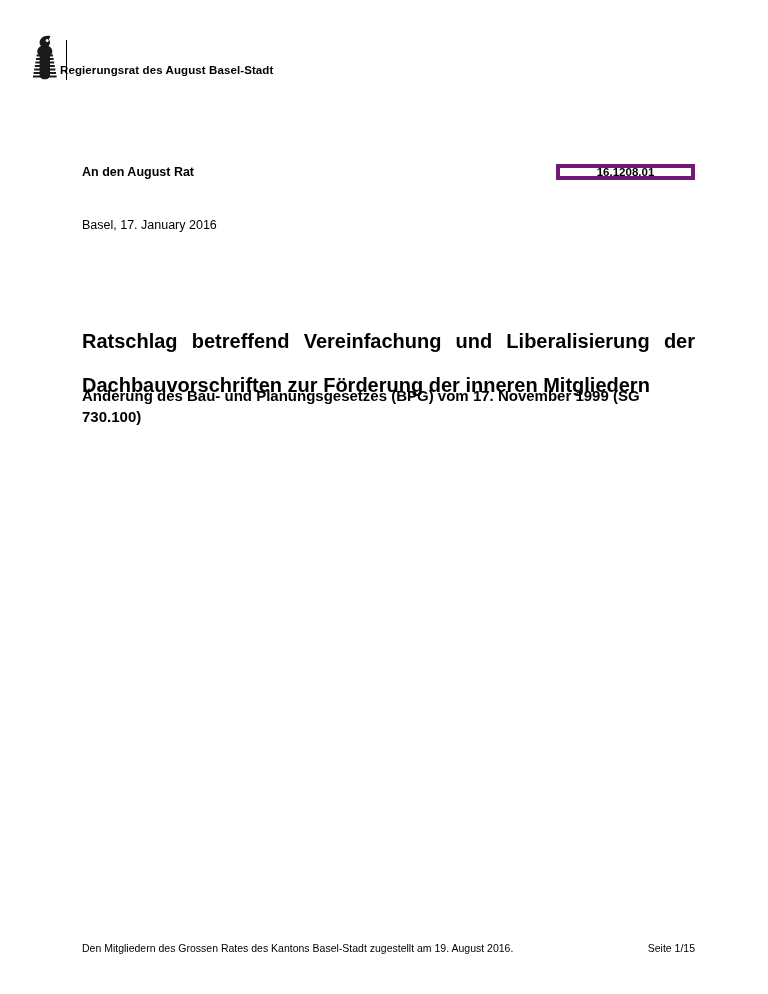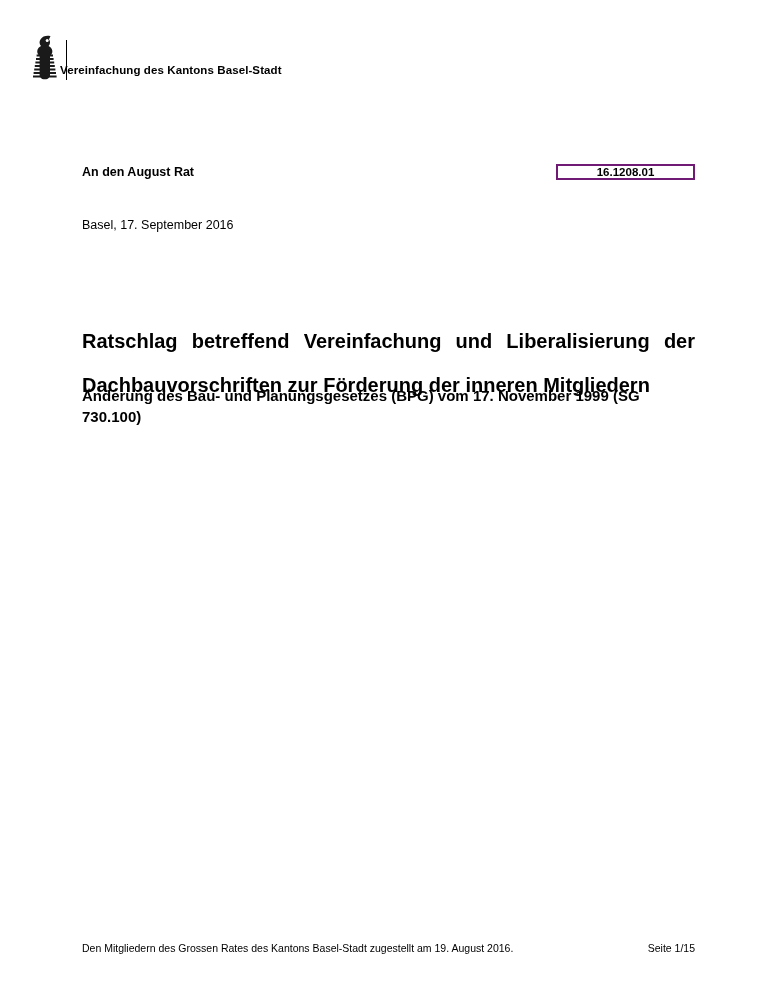--- a/index.html
+++ b/index.html
@@ -61,21 +61,21 @@
     top: 165px;
     font-size: 12.5px;
     font-weight: bold;
   }
   .doc-number-box {
     position: absolute;
     left: 556px;
     top: 164px;
     width: 139px;
     height: 16px;
-    border: 2px solid #701a75;
+    border: 4px solid #701a75;
     box-sizing: border-box;
     display: flex;
     align-items: center;
     justify-content: center;
     font-size: 11.5px;
     font-weight: bold;
   }
 
   .meta {
     position: absolute;
@@ -139,29 +139,29 @@
 <div class="page">
 
   <div class="header">
     <div class="crest">
       <svg width="30" height="48" viewBox="0 0 30 48" xmlns="http://www.w3.org/2000/svg">
         <path d="M20.5 2.2 C16.5 1.2 12.6 2.4 10.6 5.2 C9.0 7.5 9.3 10.3 11.0 11.9 C9.4 12.6 8.2 13.9 7.6 15.6 C6.9 17.6 7.2 19.4 8.4 20.6 L6.6 20.6 L6.6 22.4 L9.6 22.4 L9.6 24.1 L6.0 24.1 L6.0 25.9 L9.6 25.9 L9.6 27.6 L5.4 27.6 L5.4 29.4 L9.6 29.4 L9.6 31.1 L4.8 31.1 L4.8 32.9 L9.6 32.9 L9.6 34.6 L4.2 34.6 L4.2 36.4 L9.6 36.4 L9.6 38.1 L3.6 38.1 L3.6 39.9 L9.6 39.9 L9.6 41.6 L3.0 41.6 L3.0 43.4 L10.3 43.4 C11.4 44.6 13.0 45.3 14.8 45.3 C16.6 45.3 18.2 44.6 19.3 43.4 L26.6 43.4 L26.6 41.6 L20.0 41.6 L20.0 39.9 L26.0 39.9 L26.0 38.1 L20.0 38.1 L20.0 36.4 L25.4 36.4 L25.4 34.6 L20.0 34.6 L20.0 32.9 L24.8 32.9 L24.8 31.1 L20.0 31.1 L20.0 29.4 L24.2 29.4 L24.2 27.6 L20.0 27.6 L20.0 25.9 L23.6 25.9 L23.6 24.1 L20.0 24.1 L20.0 22.4 L23.0 22.4 L23.0 20.6 L21.2 20.6 C22.4 19.4 22.7 17.6 22.0 15.6 C21.4 13.9 20.2 12.6 18.6 11.9 C20.3 10.3 20.6 7.5 19.0 5.2 Z" fill="#1a1a1a"></path>
         <circle cx="17.2" cy="6.6" r="1.5" fill="#ffffff"></circle>
       </svg>
       <div class="header-rule" style="left:36px; top:6px; height:40px;"></div>
     </div>
-    <div class="header-title">Vereinfachung des Kantons Basel-Stadt</div>
+    <div class="header-title">Regierungsrat des August Basel-Stadt</div>
   </div>
 
   <div class="addressee">An den August Rat</div>
 
   <div class="doc-number-box">16.1208.01</div>
 
   <div class="meta">
-    <div>Basel, 17. September 2016</div>
+    <div>Basel, 17. January 2016</div>
   </div>
 
   <div class="main-title">
     <span class="l1">Ratschlag betreffend Vereinfachung und Liberalisierung der</span>
     <span class="l2">Dachbauvorschriften zur Förderung der inneren Mitgliedern</span>
   </div>
 
   <div class="sub-title">
     <span>Änderung des  Bau- und Planungsgesetzes (BPG) vom 17. November</span>
     <span>1999 (SG 730.100)</span>

